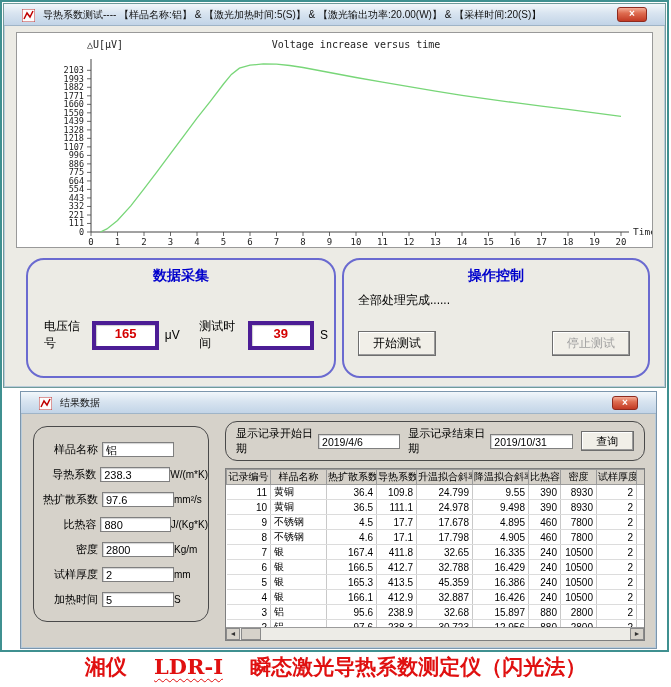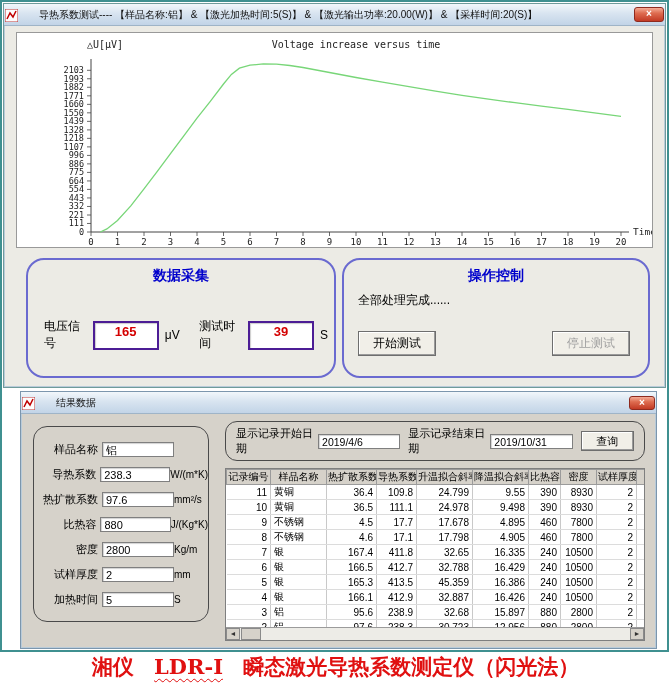--- a/index.html
+++ b/index.html
@@ -5,40 +5,40 @@
   * { margin:0; padding:0; box-sizing:border-box; }
   html,body { width:671px; height:687px; background:#fff; font-family:"Liberation Sans",sans-serif; }
   .page { position:relative; width:671px; height:687px; background:#fff; overflow:hidden; }
 
   .app-frame { position:absolute; left:0; top:0; width:669px; height:652px; border:2px solid #3f9090; background:#fff; }
 
   .window { position:absolute; background:#ECEBE5; border:1px solid #7c96ad; box-shadow:0 0 0 1px #b9cbd9 inset; }
   .test-window { left:1px; top:1px; width:663px; height:385px; border-color:#6f9b9b; }
   .results-window { left:18px; top:389px; width:637px; height:258px; background:#D6D2CA; }
 
-  .titlebar { height:22px; background:linear-gradient(#F2F7FB,#D8E4F0 45%,#C2D4E7); border-bottom:1px solid #9FB4C7; display:flex; align-items:center; padding:0 1px; gap:21px; }
+  .titlebar { height:22px; background:linear-gradient(#F2F7FB,#D8E4F0 45%,#C2D4E7); border-bottom:1px solid #9FB4C7; display:flex; align-items:center; padding:0 18px; gap:8px; }
   .titlebar .title { flex:1; font-size:10px; color:#111; white-space:nowrap; overflow:hidden; }
   .close-btn { width:30px; height:15px; border-radius:3px; background:linear-gradient(#F4AC96,#DE6C50 40%,#C23A24); border:1px solid #8E2A1E; color:#fff; font-size:10px; line-height:12px; text-align:center; font-weight:bold; }
   .results-window .close-btn { width:26px; height:14px; }
   .win-icon { width:13px; height:13px; display:inline-block; }
 
   .client { position:relative; width:100%; height:calc(100% - 22px); }
 
   
   .chart-panel { position:absolute; left:12px; top:6px; width:637px; height:216px; background:#fff; border:1px solid #999; }
   #chart-svg text { font-family:"DejaVu Sans Mono",monospace; fill:#222; }
 
   
   .panel-row { position:absolute; left:12px; top:232px; width:637px; height:122px; }
   .bluepanel { position:absolute; top:0; height:120px; border:2px solid #6a6ad0; border-radius:18px; background:#ECEBE5; }
   .data-panel { left:10px; width:310px; }
   .control-panel { left:326px; width:308px; }
   .panel-title { text-align:center; margin-top:7px; color:#0000CC; font-weight:bold; font-size:14px; }
   .dp-row { position:absolute; left:16px; right:6px; top:58px; display:flex; align-items:center; font-size:12px; color:#000; }
-  .value-box { display:inline-block; width:74px; height:29px; line-height:17px; text-align:center; color:#D40000; font-weight:bold; font-size:13px; background:#fff; border:2px solid #4c1d95; box-shadow:inset 1px 1px 1px rgba(0,0,0,.2); margin:0 6px; }
+  .value-box { display:inline-block; width:74px; height:29px; line-height:17px; text-align:center; color:#D40000; font-weight:bold; font-size:13px; background:#fff; border:4px solid #4c1d95; box-shadow:inset 1px 1px 1px rgba(0,0,0,.2); margin:0 6px; }
   .status-text { position:absolute; left:14px; top:32px; font-size:12px; }
   .btn { background:#F1EFE8; border:1px solid #6e6e6e; box-shadow:inset -1px -1px 0 #9a9a9a, inset 1px 1px 0 #fff; font-size:12px; font-family:"Liberation Sans",sans-serif; color:#000; }
   .start-btn { position:absolute; left:14px; bottom:20px; width:78px; height:25px; }
   .stop-btn { position:absolute; right:18px; bottom:20px; width:78px; height:25px; color:#9f9f9f; }
 
   
   .form-panel { position:absolute; left:12px; top:12px; width:176px; height:196px; border:1px solid #4a4a4a; border-radius:14px; padding-top:15px; }
   .frow { display:flex; align-items:center; margin-bottom:10px; }
   .flabel { width:64px; text-align:right; font-size:11px; margin-right:4px; white-space:nowrap; }
   .fbox { width:72px; height:15px; background:#fff; border:1px solid #7f7f7f; box-shadow:inset 1px 1px 1px rgba(0,0,0,.18); font-size:11px; line-height:14px; padding-left:3px; overflow:hidden; }
@@ -55,21 +55,21 @@
   table.results td.name { text-align:left; padding-left:3px; }
   table.results tr.last td { border-bottom:2px solid #1a1a1a; }
   table.results td.sel { outline:1px dotted #444; outline-offset:-2px; }
 
   .hscroll { position:absolute; left:0; right:0; bottom:0; height:13px; background:#EDECE7; border-top:1px solid #9b9b9b; display:flex; align-items:center; }
   .hbtn { width:14px; height:12px; background:#D6D2CA; border:1px solid #8a8a8a; font-size:7px; line-height:10px; text-align:center; color:#333; }
   .hthumb { width:20px; height:12px; background:#D6D2CA; border:1px solid #8a8a8a; margin-left:1px; }
   .hspace { flex:1; }
 
   .caption { position:absolute; left:0; top:653px; width:671px; text-align:center; color:#E01010; font-weight:bold; font-size:21px; font-family:"DejaVu Serif",serif; white-space:nowrap; }
-  .caption .model { text-decoration:underline wavy #E01010; text-decoration-thickness:1px; text-underline-offset:4px; margin:0 13px; }
+  .caption .model { text-decoration:underline wavy #E01010; text-decoration-thickness:1px; text-underline-offset:4px; margin:0 20px; }
 </style>
 </head>
 <body>
 
 <div class="page">
   <div class="app-frame">
 
     <div class="window test-window">
       <div class="titlebar">
         <span class="win-icon">

